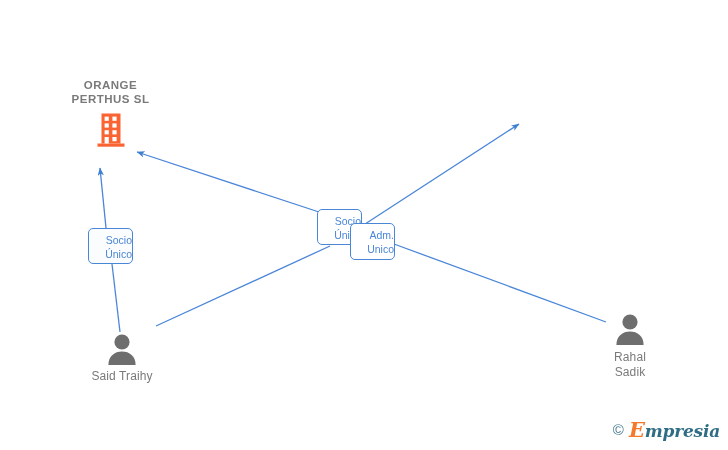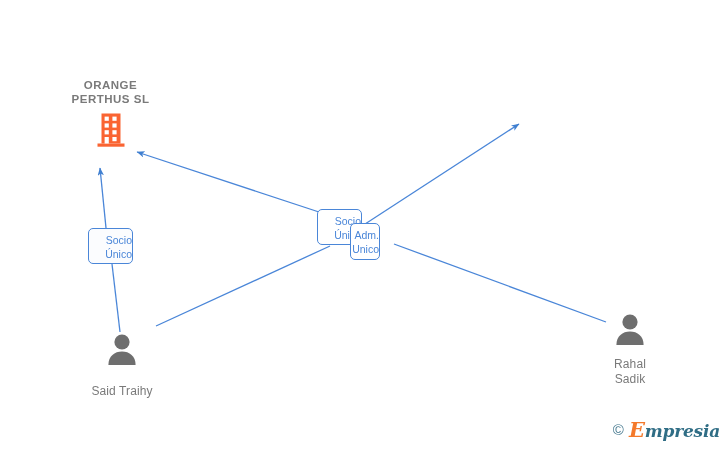--- a/index.html
+++ b/index.html
@@ -66,28 +66,28 @@
     width: 145px;
   }
   #node-business-perthus .glyph { margin-top: 6px; }
 
   
   #node-said-traihy {
     left: 62px;
     top: 333px;
     width: 120px;
   }
-  #node-said-traihy .node-label { margin-top: 19px; }
+  #node-said-traihy .node-label { margin-top: 4px; }
 
   #node-rahal-sadik {
     left: 570px;
     top: 313px;
     width: 120px;
   }
-  #node-rahal-sadik .node-label { margin-top: 12px; }
+  #node-rahal-sadik .node-label { margin-top: 5px; }
 
   
   .reltag {
     position: absolute;
     box-sizing: border-box;
     border: 1.4px solid #4a86d8;
     border-radius: 5px;
     background: #fbfcfe;
     color: #4a86d8;
     font-size: 10.5px;
@@ -106,21 +106,21 @@
     left: 317px;
     top: 209px;
     width: 45px;
     height: 36px;
     background: #ffffff;
     z-index: 4;
   }
   #reltag-adm-unico {
     left: 350px;
     top: 223px;
-    width: 30px;
+    width: 45px;
     height: 37px;
     background: #ffffff;
     z-index: 5;
   }
 
   
   #watermark {
     position: absolute;
     right: 8px;
     bottom: 10px;

